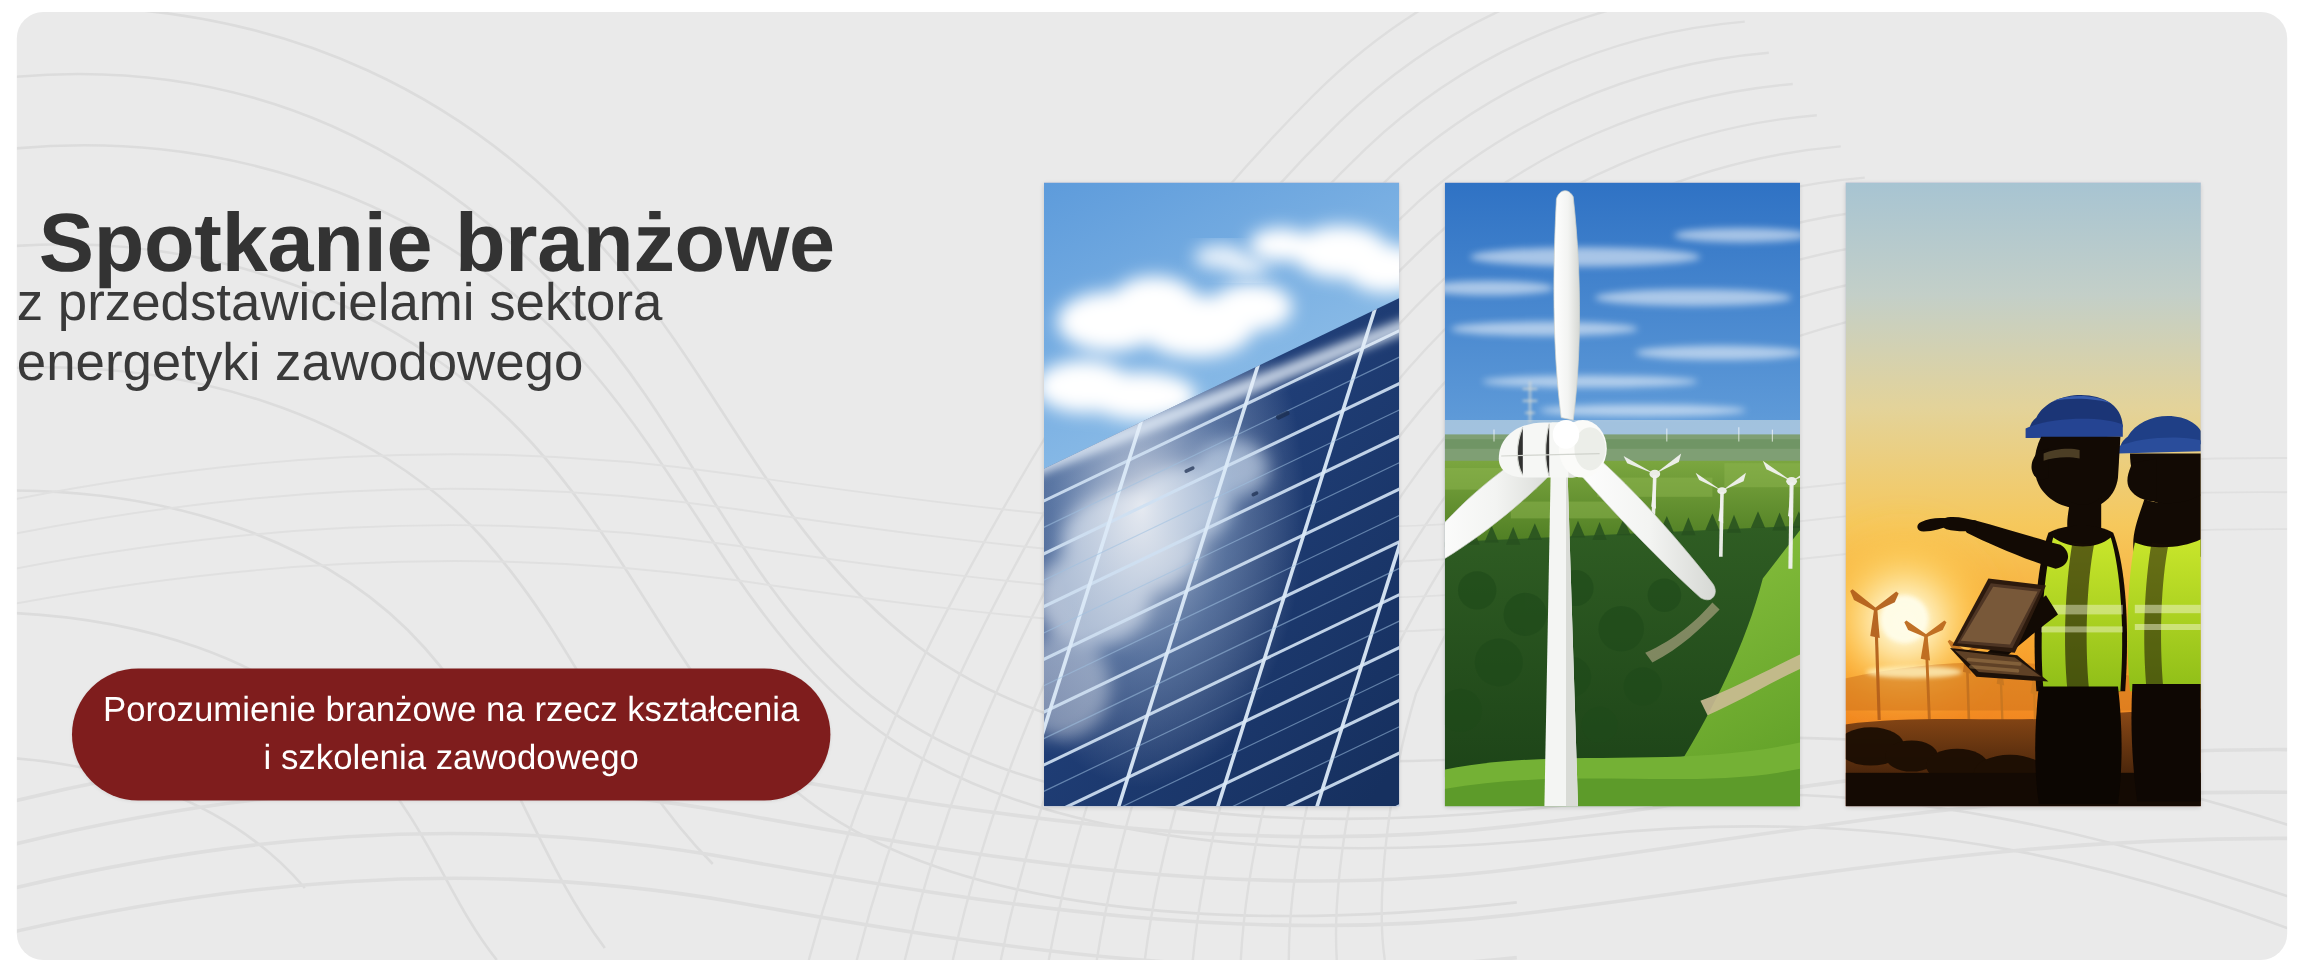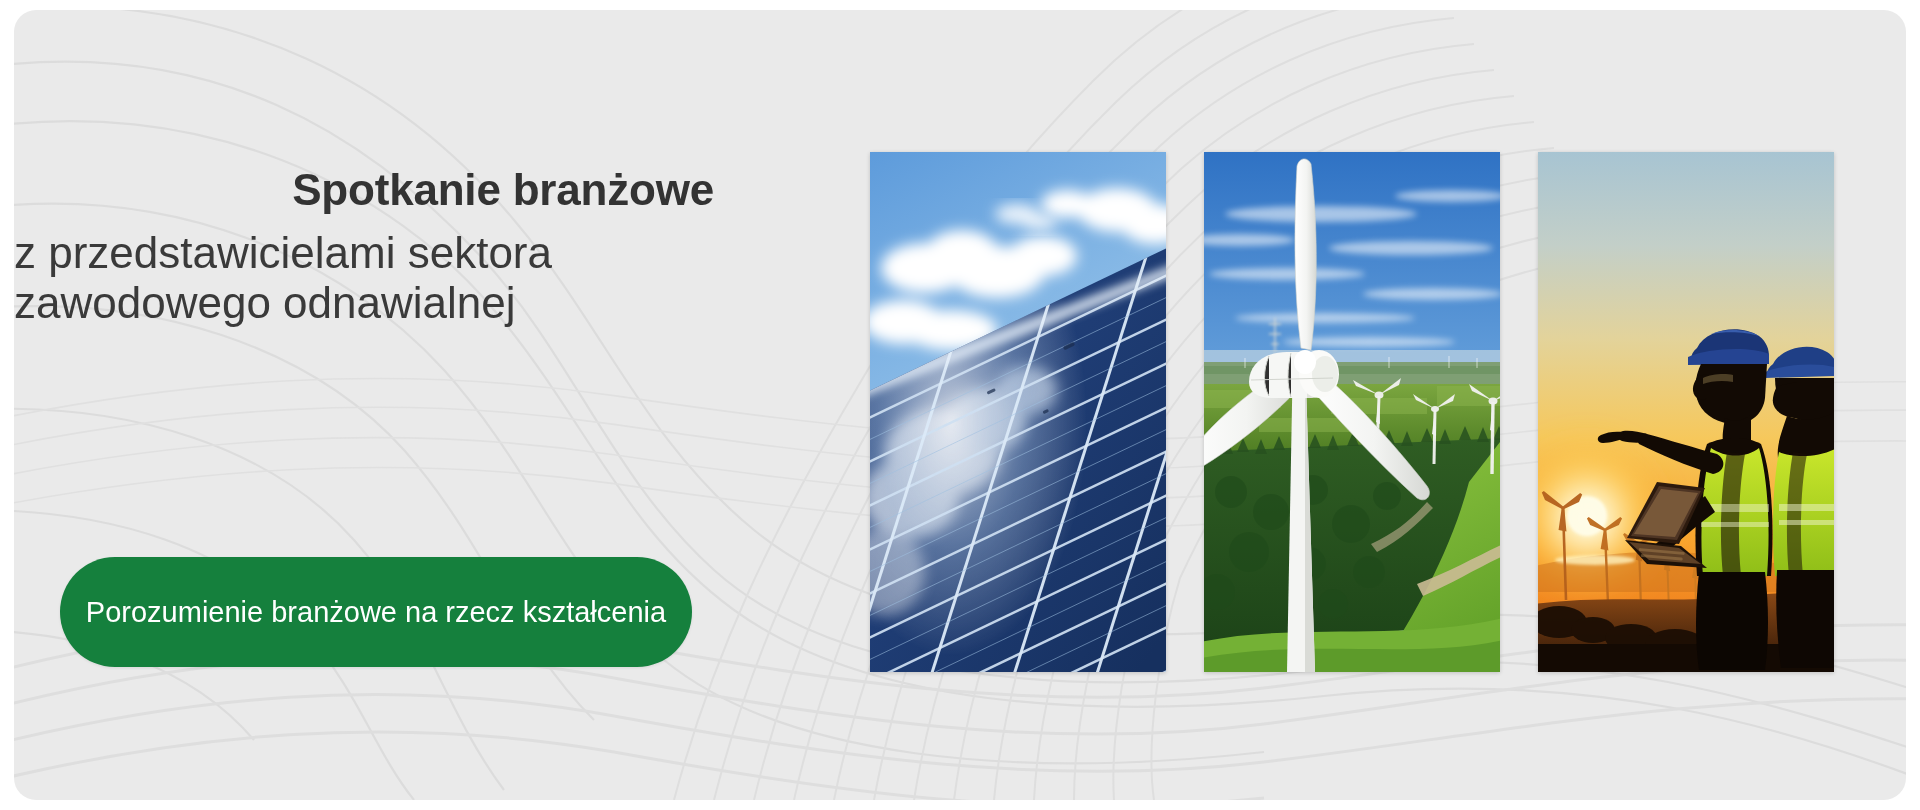--- a/index.html
+++ b/index.html
@@ -46,22 +46,22 @@
     top: 0px;
     width: 860px;
     height: 790px;
   }
 
   .headline {
     position: absolute;
     left: 0;
     top: 158px;
     width: 700px;
-    text-align: right;
-    font-size: 44px;
+    text-align: center;
+    font-size: 69px;
     font-weight: bold;
     color: #333333;
     letter-spacing: -0.2px;
     line-height: 1.0;
     white-space: nowrap;
   }
 
   .subline {
     position: absolute;
     left: 0;
@@ -76,21 +76,21 @@
   .subline.l1 { top: 218px; }
   .subline.l2 { top: 268px; }
 
   
   .badge {
     position: absolute;
     left: 46px;
     top: 547px;
     width: 632px;
     height: 110px;
-    background: #15803d;
+    background: #7f1d1d;
     border-radius: 56px;
     display: flex;
     flex-direction: column;
     align-items: center;
     justify-content: center;
     color: #ffffff;
     box-shadow: 0 1px 3px rgba(0,0,0,0.08);
   }
   .badge-line {
     font-size: 29px;
@@ -178,24 +178,25 @@
         <use href="#waveset"></use>
       </g>
     </svg>
 
     <div class="text-col">
 
       <h1 class="headline">Spotkanie branżowe</h1>
 
       <p class="subline l1">z przedstawicielami sektora</p>
 
-      <p class="subline l2">zawodowego odnawialnej</p>
+      <p class="subline l2">energetyki zawodowego</p>
 
       <div class="badge">
         <span class="badge-line">Porozumienie branżowe na rzecz kształcenia</span>
+        <span class="badge-line">i szkolenia zawodowego</span>
       </div>
 
     </div>
 
     <div class="photos">
 
       <div class="photo">
         <svg viewBox="0 0 302 520" preserveAspectRatio="xMidYMid slice" aria-hidden="true">
           <defs>
             <linearGradient id="sky1" x1="0" y1="0" x2="0.3" y2="1">

